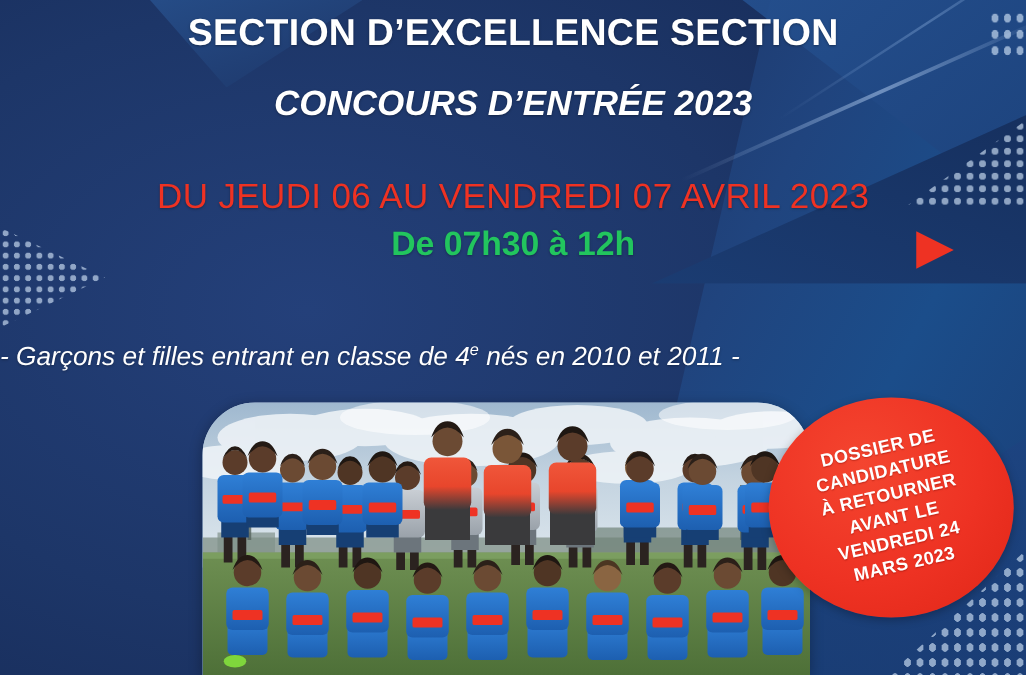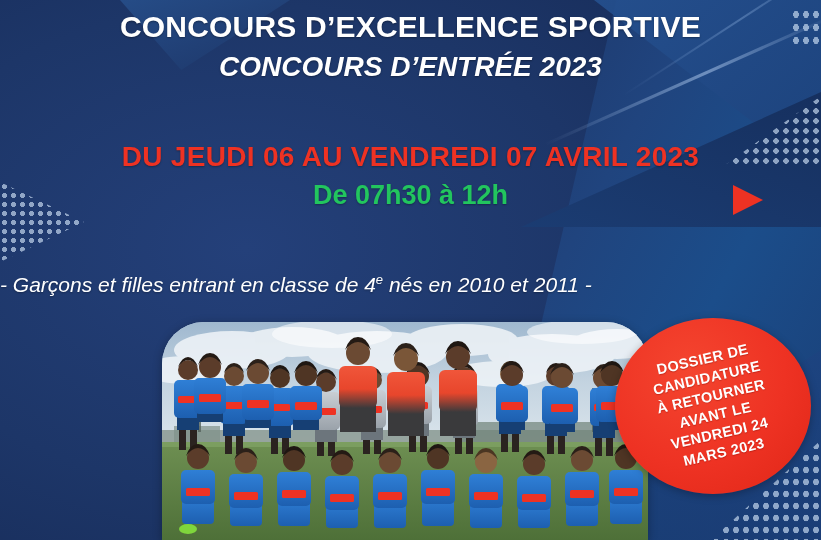--- a/index.html
+++ b/index.html
@@ -121,33 +121,33 @@
     letter-spacing: .2px;
     line-height: 38px;
     text-shadow: 0 1px 2px rgba(0,0,0,.35);
   }
   #title-sub {
     font-size: 28px;
     font-weight: 700;
     font-style: italic;
     color: #ffffff;
     line-height: 38px;
-    margin-top: 2px;
+    margin-top: 18px;
     text-shadow: 0 1px 2px rgba(0,0,0,.35);
   }
 
   .dates-wrap {
     position: absolute;
     top: 140px; left: 0; right: 0;
     text-align: center;
     z-index: 6;
   }
   #date-range {
     font-size: 28px;
-    font-weight: 700;
+    font-weight: 400;
     color: #ee3223;
     line-height: 34px;
     letter-spacing: .3px;
     text-shadow: 0 1px 2px rgba(0,0,0,.3);
   }
   #date-hours {
     font-size: 27px;
     font-weight: 700;
     color: #22c55e;
     line-height: 34px;
@@ -233,21 +233,21 @@
   <div class="bg-streak"></div>
   <div class="bg-streak2"></div>
   <div class="bg-bottom-wedge"></div>
 
   <div class="dots" id="dots-left"></div>
   <div class="dots" id="dots-topright"></div>
   <div class="dots" id="dots-midright"></div>
   <div class="dots" id="dots-bottomright"></div>
 
   <div class="headline-wrap">
-    <div id="title-main">CONCOURS D’EXCELLENCE SPORTIVE</div>
+    <div id="title-main">SECTION D’EXCELLENCE SECTION</div>
     <div id="title-sub">CONCOURS D’ENTRÉE 2023</div>
   </div>
 
   <div class="dates-wrap">
     <div id="date-range">DU JEUDI 06 AU VENDREDI 07 AVRIL 2023</div>
     <div id="date-hours">De 07h30 à 12h</div>
   </div>
 
   <div id="arrow-marker"></div>
 

